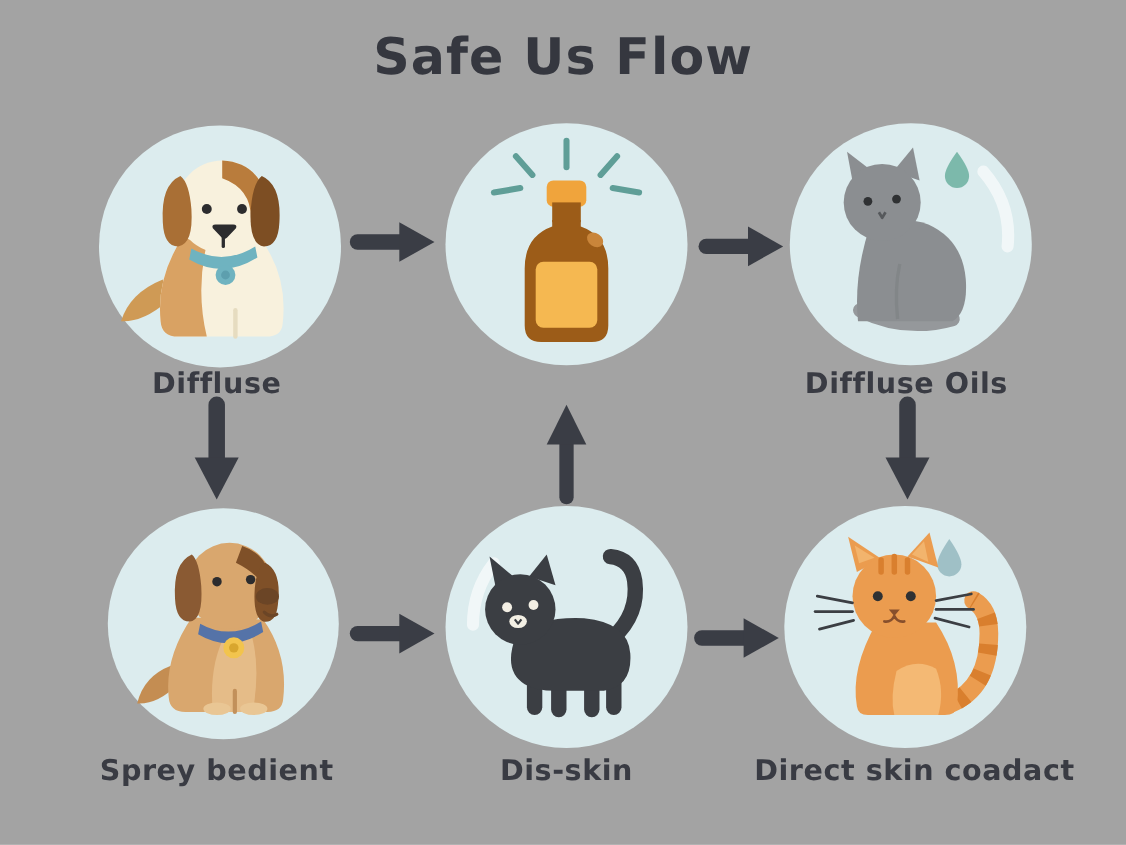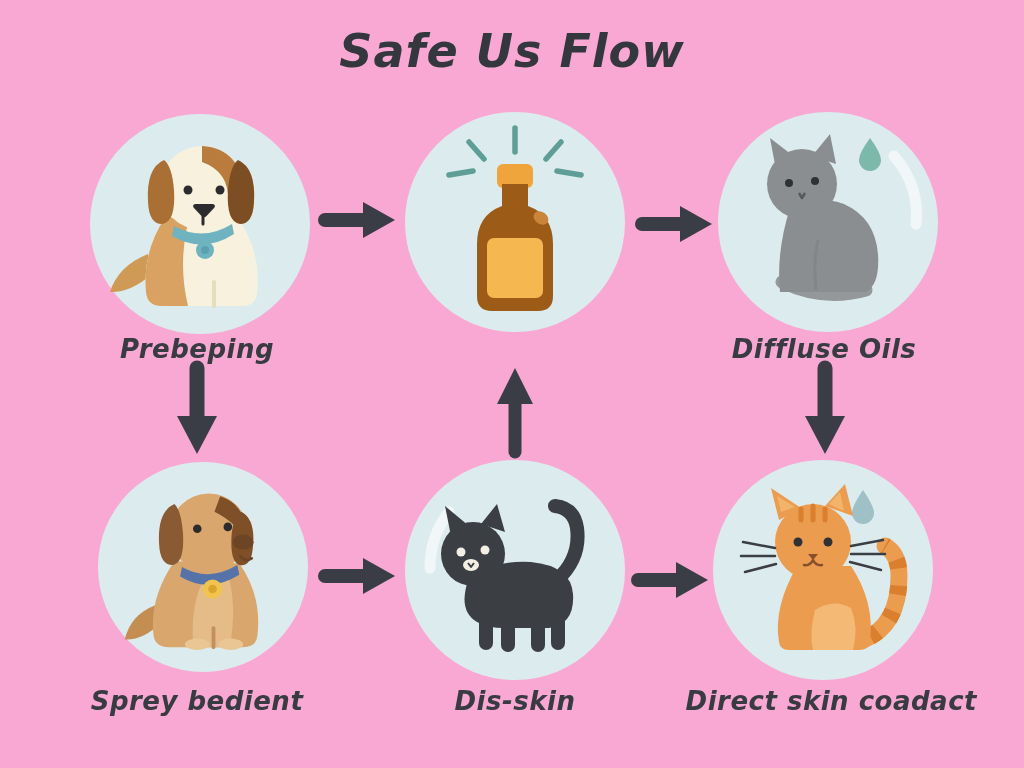--- a/index.html
+++ b/index.html
@@ -1,20 +1,19 @@
 <!DOCTYPE html>
 <html><head>
 <meta charset="utf-8">
 <style>
   html,body{margin:0;padding:0;}
   .canvas{
     position:relative; width:1024px; height:768px;
-    background:#f9a8d4; overflow:hidden;
+    background:#a3a3a3; overflow:hidden;
     font-family:"DejaVu Sans","Liberation Sans",sans-serif;
-    font-style:italic;
   }
   .title{
     position:absolute; top:24px; left:0; width:1024px; margin:0;
     text-align:center; font-size:46px; font-weight:800;
     color:#35373f; letter-spacing:1px;
   }
   .circle{
     position:absolute; border-radius:50%;
     background:#dcecee;
   }
@@ -151,21 +150,21 @@
         <line x1="62" y1="88" x2="30" y2="82"></line>
         <line x1="62" y1="96" x2="28" y2="96"></line>
         <line x1="63" y1="104" x2="32" y2="112"></line>
         <line x1="138" y1="86" x2="170" y2="80"></line>
         <line x1="138" y1="94" x2="172" y2="94"></line>
         <line x1="137" y1="102" x2="168" y2="110"></line>
       </g>
     </svg>
   </div>
 
-  <div class="node-label" style="left:47px;top:334px;">Prebeping</div>
+  <div class="node-label" style="left:47px;top:334px;">Diffluse</div>
   <div class="node-label" style="left:47px;top:686px;">Sprey bedient</div>
   <div class="node-label" style="left:674px;top:334px;">Diffluse Oils</div>
   <div class="node-label" style="left:365px;top:686px;">Dis-skin</div>
   <div class="node-label" style="left:677px;top:686px;text-align:right;">Direct skin coadact</div>
 
   <svg class="arrows-layer" width="1024" height="768" viewBox="0 0 1024 768">
     <defs>
       <g id="ar-right">
         <line x1="0" y1="0" x2="42" y2="0" stroke-width="14" stroke-linecap="round"></line>
         <polygon points="38,-18 38,18 70,0" stroke="none"></polygon>

